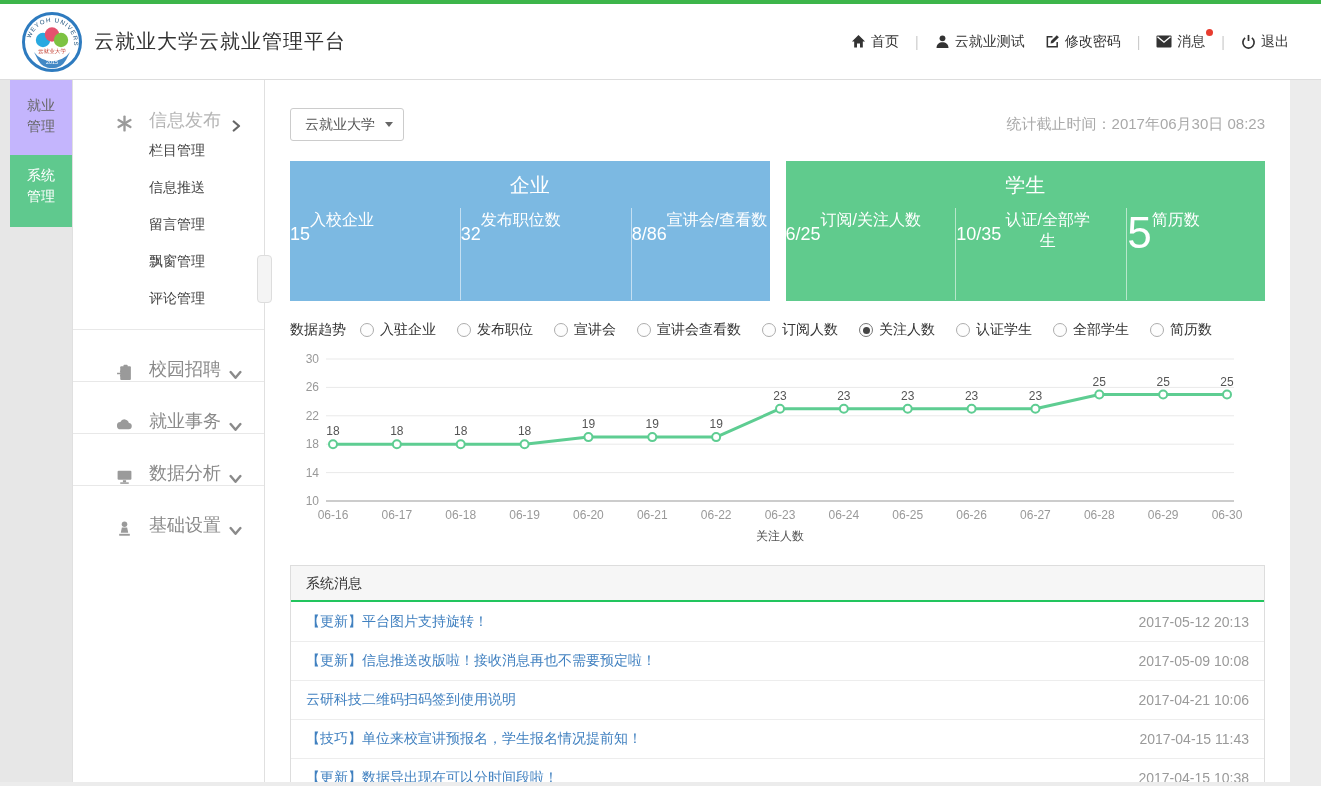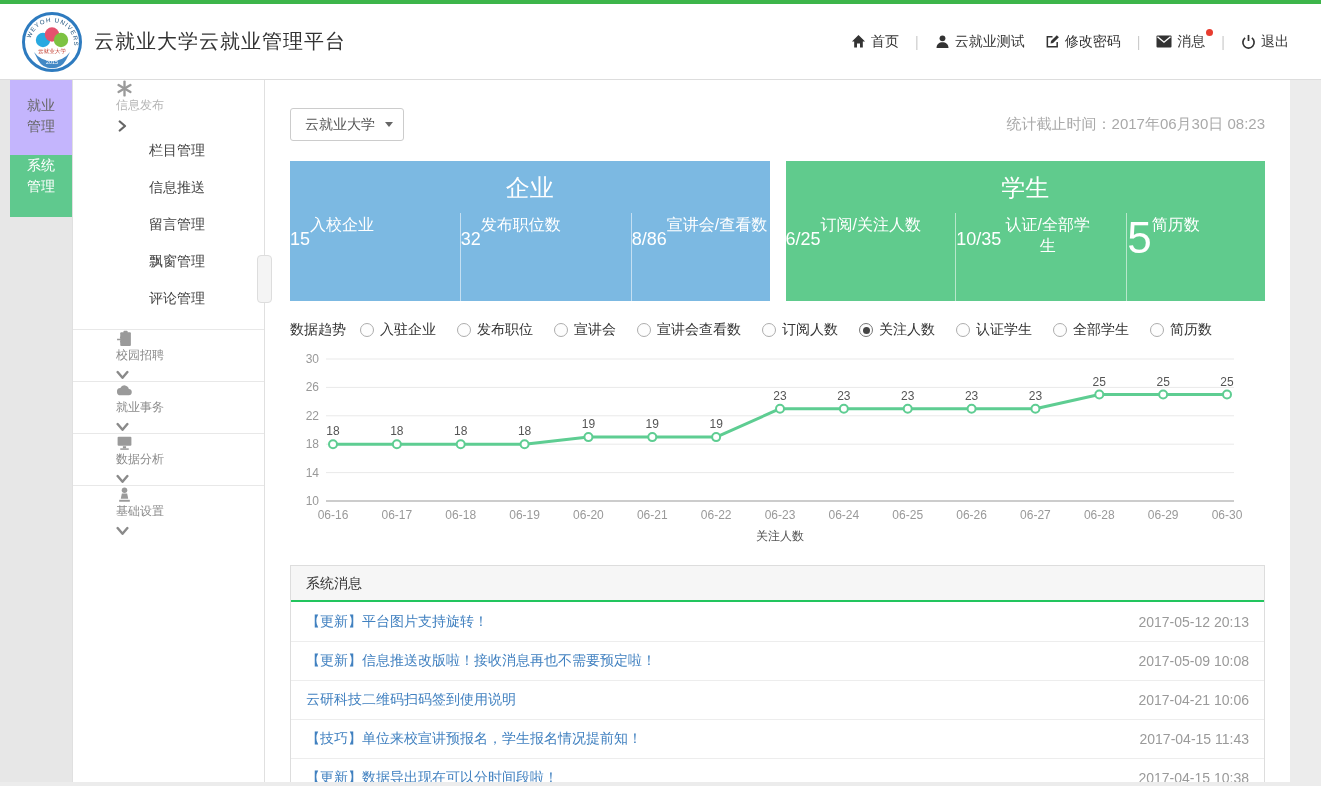--- a/index.html
+++ b/index.html
@@ -19,27 +19,27 @@
   .badge-dot { position:absolute; top:-4px; right:2px; width:7px; height:7px; border-radius:50%; background:#e83c2f; }
 
   
   .body { display:flex; height:702px; }
 
   
   .rail { width:72px; flex:0 0 72px; background:#e7e7e7; }
   .rail-tab { width:62px; margin-left:10px; padding:14px 0; text-align:center;
               font-size:14px; line-height:21px; color:#666; cursor:pointer; }
   .rail-tab.first { background:#c4b5fd; padding-top:16px; height:75px;font-family:Liberation Mono, monospace; }
-  .rail-tab.active { background:#5fc98e; color:#fff; height:62px; padding-top:0; }
+  .rail-tab.active { background:#5fc98e; color:#fff; height:72px; padding-top:10px; }
 
   
   .menu { width:193px; flex:0 0 193px; background:#fff; border-left:1px solid #e0e0e0;
           border-right:1px solid #e0e0e0; position:relative; }
-  .menu-group { display:flex; align-items:flex-start; height:52px; padding:0 22px 0 43px; cursor:pointer;
-                border-top:1px solid #e8e8e8; color:#8a8a8a; font-size:12px;flex-direction:column; }
+  .menu-group { display:flex; align-items:flex-end; height:52px; padding:0 22px 0 43px; cursor:pointer;
+                border-top:1px solid #e8e8e8; color:#8a8a8a; font-size:18px; }
   .menu-group.no-top { border-top:none; }
   .menu-group .g-icon { width:17px; height:17px; margin-right:16px; flex:0 0 17px; }
   .menu-group .g-label { flex:1; }
   .menu-group.dim .g-label { color:#b5b5b5; }
   .menu-sub { padding-bottom:12px; }
   .menu-sub-item { height:37px; line-height:37px; padding-left:76px; font-size:14px; color:#444; cursor:pointer; }
   .collapse-handle { position:absolute; right:-8px; top:175px; width:15px; height:48px;
                      background:#f4f4f4; border:1px solid #ddd; border-radius:4px; z-index:6; cursor:pointer; }
 
   
@@ -49,21 +49,21 @@
   .school-select { width:114px; height:33px; border:1px solid #ccc; border-radius:3px; background:#fff;
                    display:flex; align-items:center; justify-content:space-between; padding:0 10px 0 14px;
                    font-size:14px; color:#555; cursor:pointer; }
   .select-caret { width:0; height:0; border-left:4px solid transparent; border-right:4px solid transparent;
                   border-top:5px solid #666; }
   .deadline { margin-left:auto; font-size:15px; color:#a9a9a9; }
 
   
   .cards { display:flex; gap:16px; margin-top:20px; }
   .card { flex:1; height:140px; color:#fff; padding-top:11px; }
-  .card-title { text-align:center; font-size:24px; }
+  .card-title { text-align:center; font-size:20px; }
   .card-cols { display:flex; margin-top:9px; height:92px; }
   .card-col { flex:1; text-align:center; display:flex; flex-direction:row; justify-content:flex-start; }
   .card-col + .card-col { border-left:1px solid rgba(255,255,255,.55);margin-left:32px; }
   .stat-value { font-size:18px; height:46px; line-height:52px; }
   .stat-value.big { font-size:44px; line-height:50px; }
   .stat-label { font-size:16px; margin-top:2px; }
 
   
   .trend-row { display:flex; align-items:center; margin-top:20px; font-size:14px; color:#333; }
   .trend-title { margin-right:14px; }

